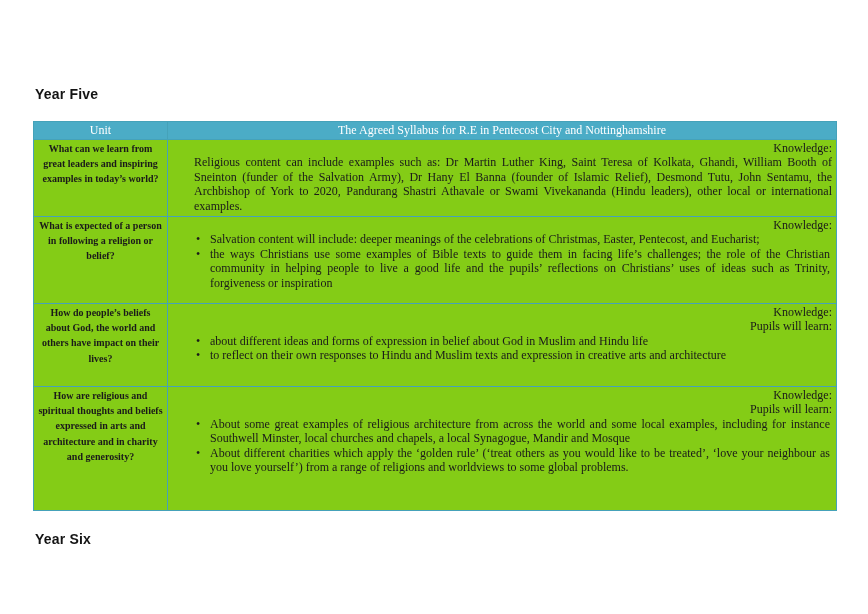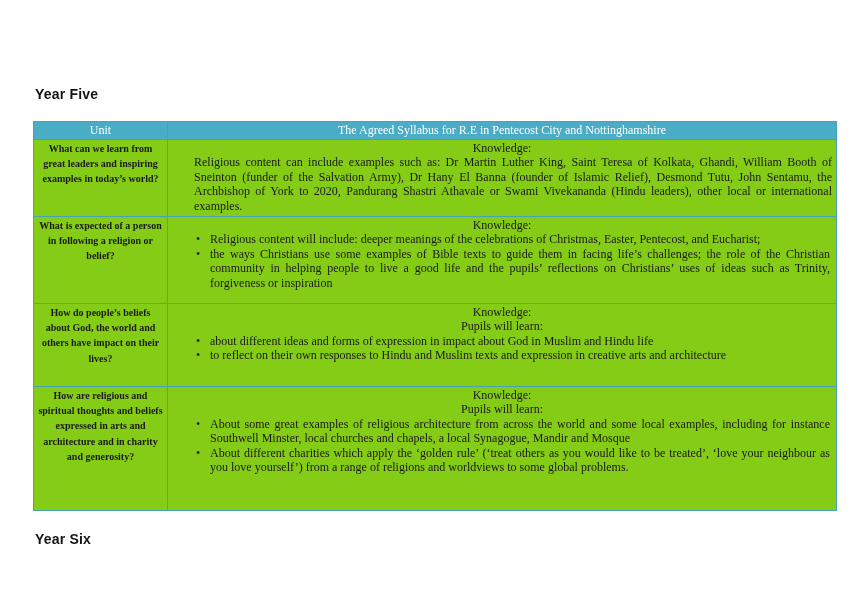--- a/index.html
+++ b/index.html
@@ -59,21 +59,21 @@
     font-size: 10px;
     line-height: 15.2px;
     text-align: center;
     padding: 2px 3px;
   }
   td.kn-cell {
     font-size: 12px;
     line-height: 14.4px;
   }
   .kn-label, .kn-intro {
-    text-align: center;
+    text-align: right;
   }
   .kn-para {
     text-align: justify;
     margin-left: 22px;
   }
   .bullet {
     display: flex;
     align-items: flex-start;
   }
   .bullet .dot {
@@ -122,39 +122,39 @@
     </tr>
 
     <tr class="r1">
       <td class="unit-cell">
         <div>What is expected of a person in following a religion or belief?</div>
       </td>
       <td class="kn-cell">
         <div class="kn-label">Knowledge:</div>
         <div class="bullet">
           <span class="dot">•</span>
-          <span class="bt">Religious content will include: deeper meanings of the celebrations of Christmas, Easter, Pentecost, and Eucharist;</span>
+          <span class="bt">Salvation content will include: deeper meanings of the celebrations of Christmas, Easter, Pentecost, and Eucharist;</span>
         </div>
         <div class="bullet">
           <span class="dot">•</span>
           <span class="bt">the ways Christians use some examples of Bible texts to guide them in facing life’s challenges; the role of the Christian community in helping people to live a good life and the pupils’ reflections on Christians’ uses of ideas such as Trinity, forgiveness or inspiration</span>
         </div>
       </td>
     </tr>
 
     <tr class="r2">
       <td class="unit-cell">
         <div>How do people’s beliefs about God, the world and others have impact on their lives?</div>
       </td>
       <td class="kn-cell">
         <div class="kn-label">Knowledge:</div>
         <div class="kn-intro">Pupils will learn:</div>
         <div class="bullet">
           <span class="dot">•</span>
-          <span class="bt">about different ideas and forms of expression in impact about God in Muslim and Hindu life</span>
+          <span class="bt">about different ideas and forms of expression in belief about God in Muslim and Hindu life</span>
         </div>
         <div class="bullet">
           <span class="dot">•</span>
           <span class="bt">to reflect on their own responses to Hindu and Muslim texts and expression in creative arts and architecture</span>
         </div>
       </td>
     </tr>
 
     <tr class="r3">
       <td class="unit-cell">

